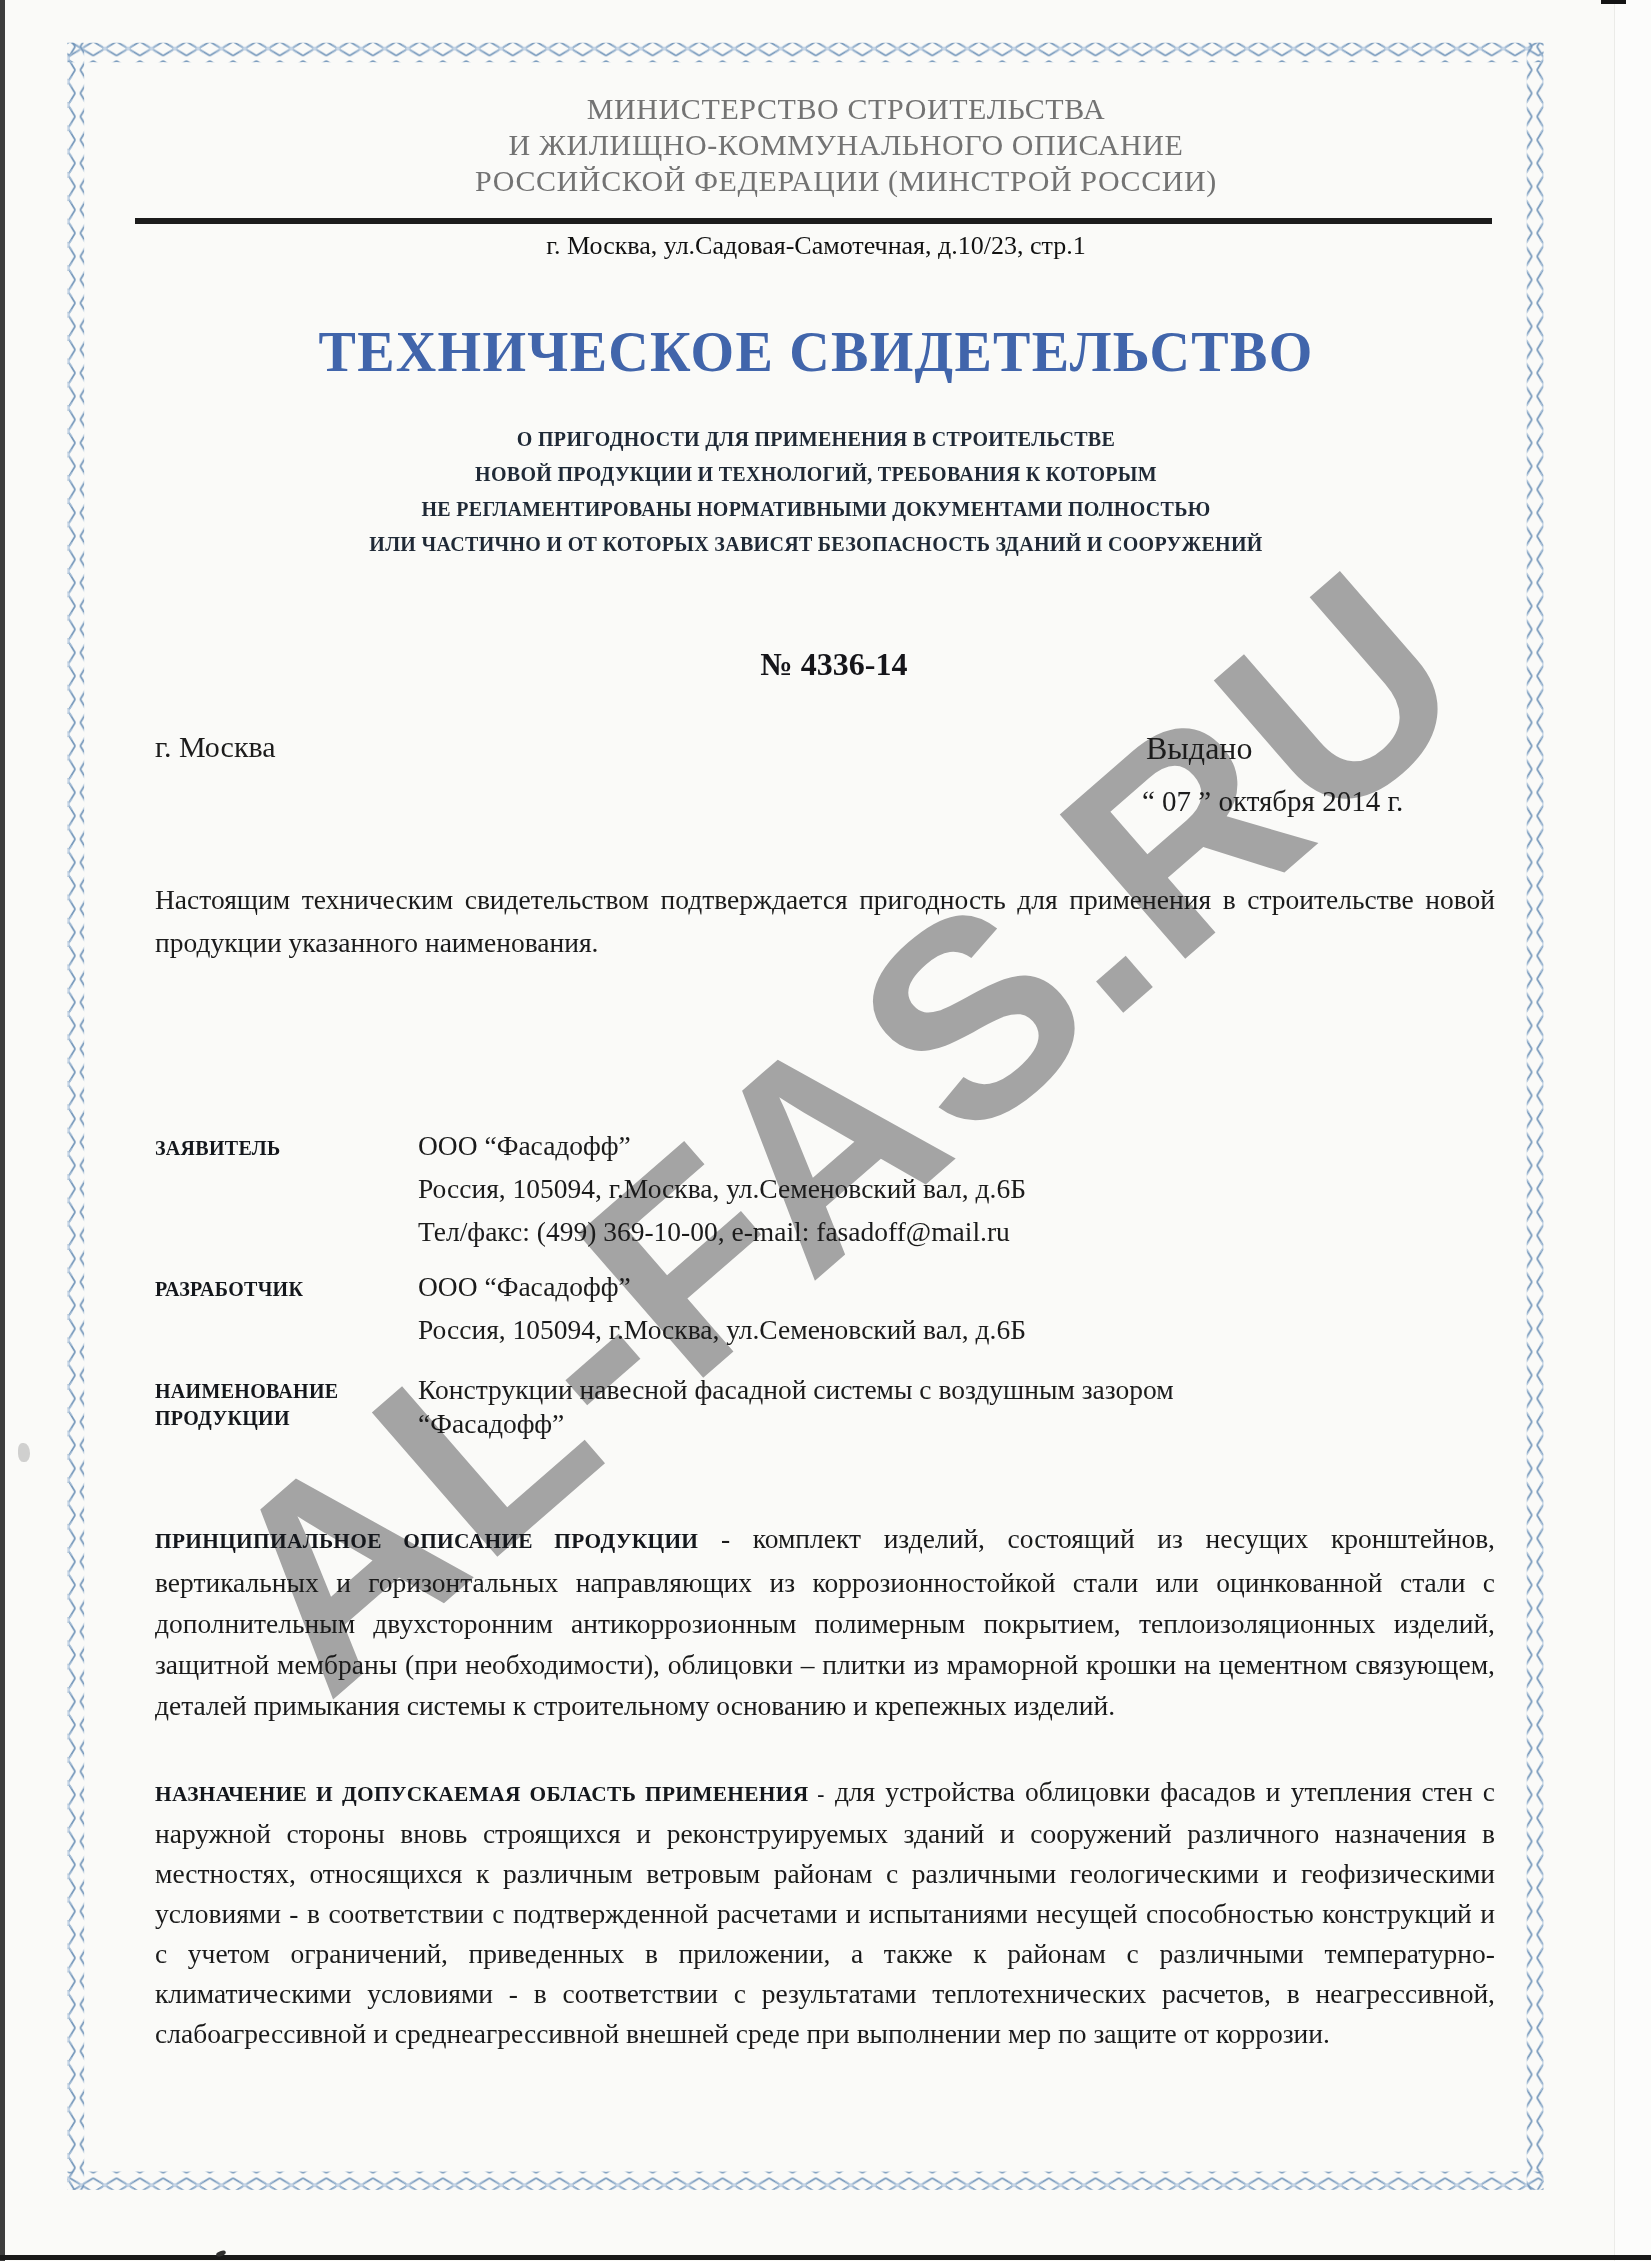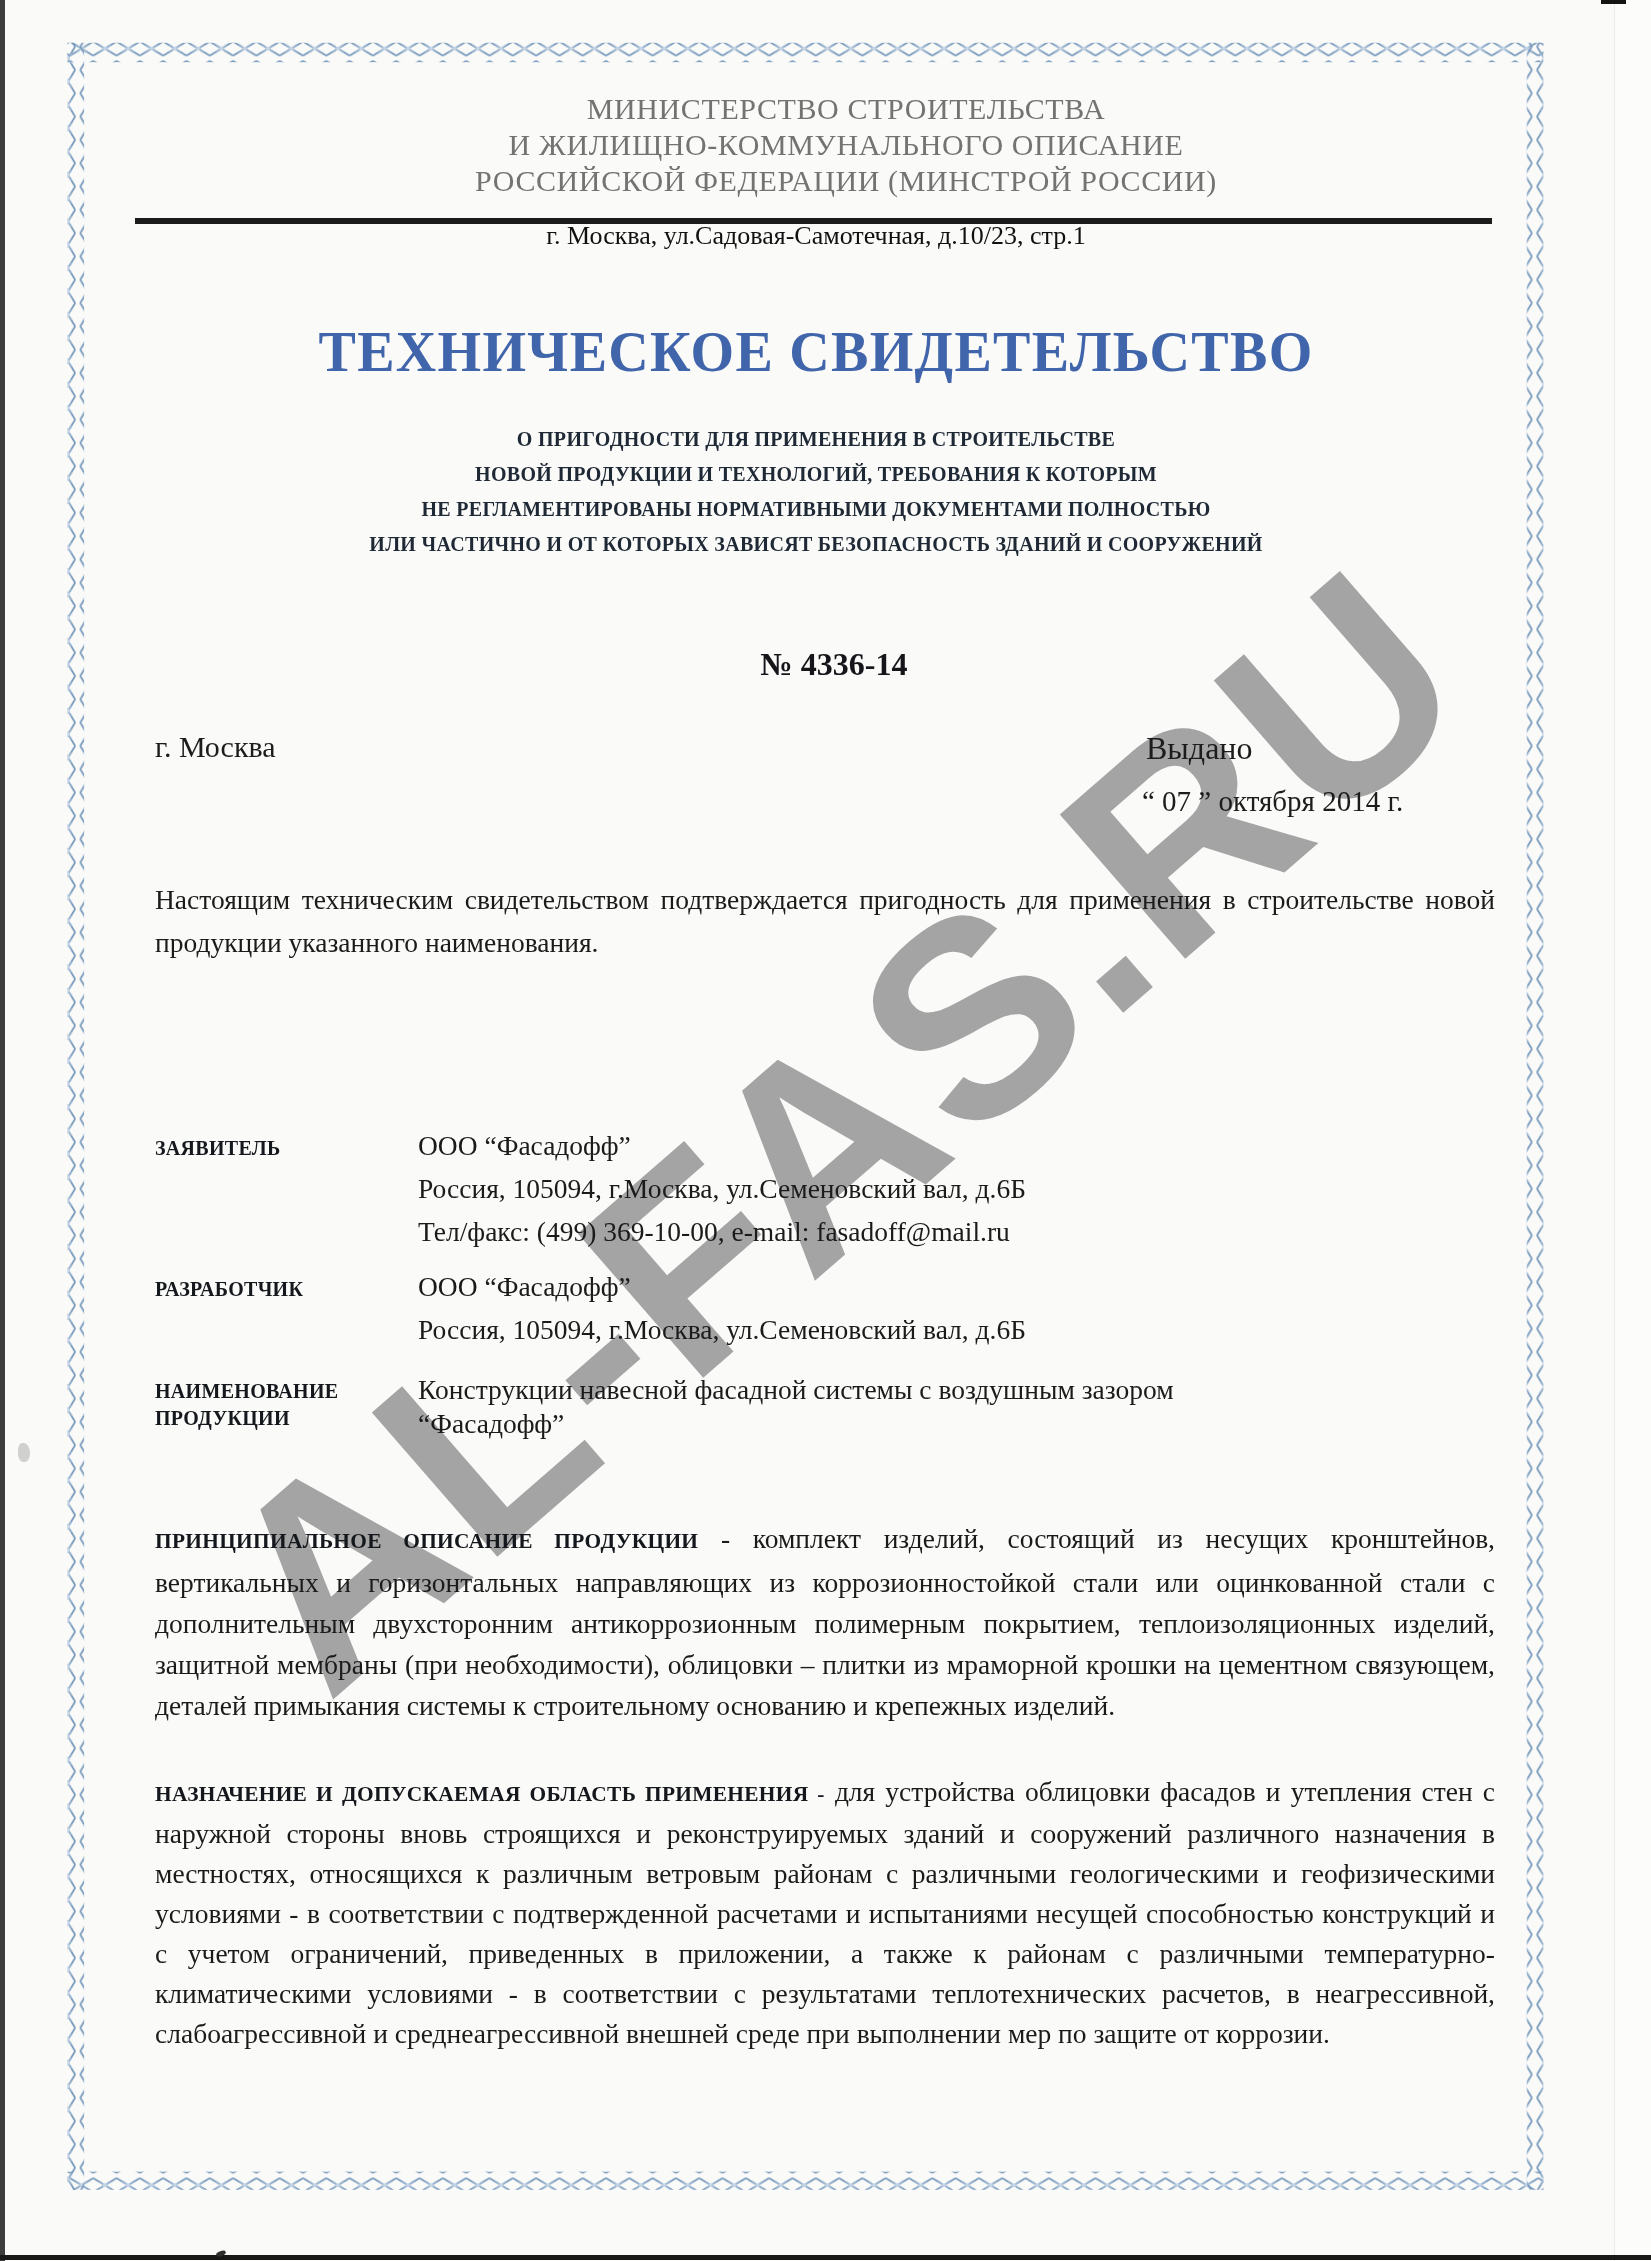--- a/index.html
+++ b/index.html
@@ -28,21 +28,21 @@
     font-weight:bold;font-size:278px;letter-spacing:5.2px;
     color:#a4a4a4;white-space:nowrap;z-index:1;
   }
   
   .content{position:absolute;left:0;top:0;width:100%;height:100%;z-index:2;}
   .abs{position:absolute;}
   .centered{left:0;width:1632px;text-align:center;}
   .header-line{font-weight:normal;font-size:30px;line-height:36px;color:#737373;letter-spacing:0.6px;margin-left:30px;}
   .hdr1{top:91px;} .hdr2{top:127px;} .hdr3{top:163px;text-align:center;}
   .rule{top:218px;left:135px;width:1357px;height:5.8px;background:#1c1c1c;}
-  .address{top:221px;font-size:26px;color:#111;}
+  .address{top:231px;font-size:26px;color:#111;}
   .doc-title{top:320px;font-weight:bold;font-size:56px;letter-spacing:1.3px;color:#4165ab;}
   .subtitle{top:422px;}
   .subtitle div{font-weight:bold;font-size:20px;line-height:35px;color:#1f2936;letter-spacing:0.3px;}
   .doc-number{top:646px;font-weight:bold;font-size:32px;color:#15151a;padding-left:18px;}
   .city{top:730px;left:155px;font-size:30px;}
   .issued-label{top:730px;left:1146px;font-size:32px;}
   .issued-date{top:785px;left:1142px;font-size:29px;}
   .body-par{left:155px;width:1340px;font-size:27.5px;text-align:justify;color:#1b1b1b;}
   .p1{top:878px;line-height:43px;}
   .p2{top:975px;line-height:43px;}

